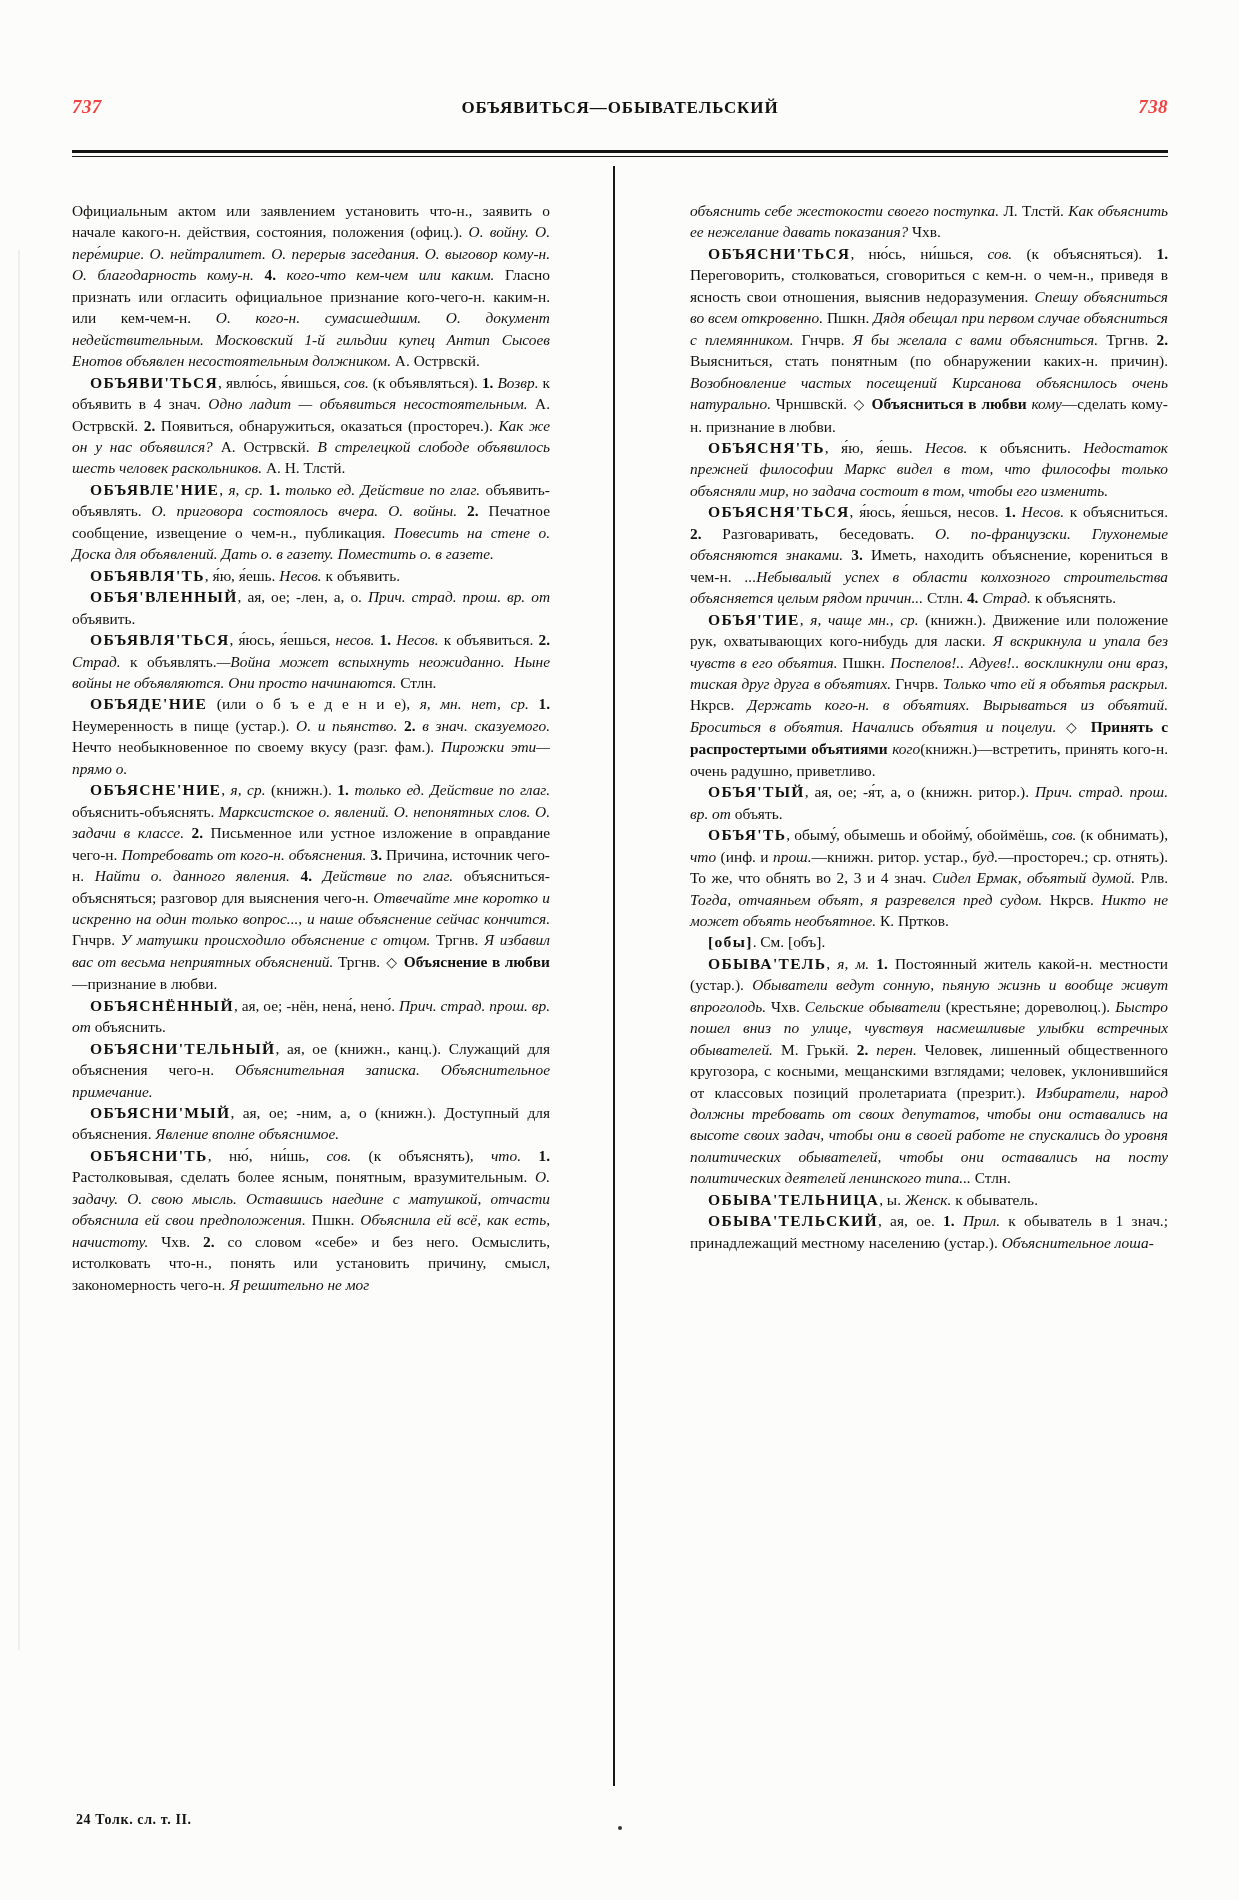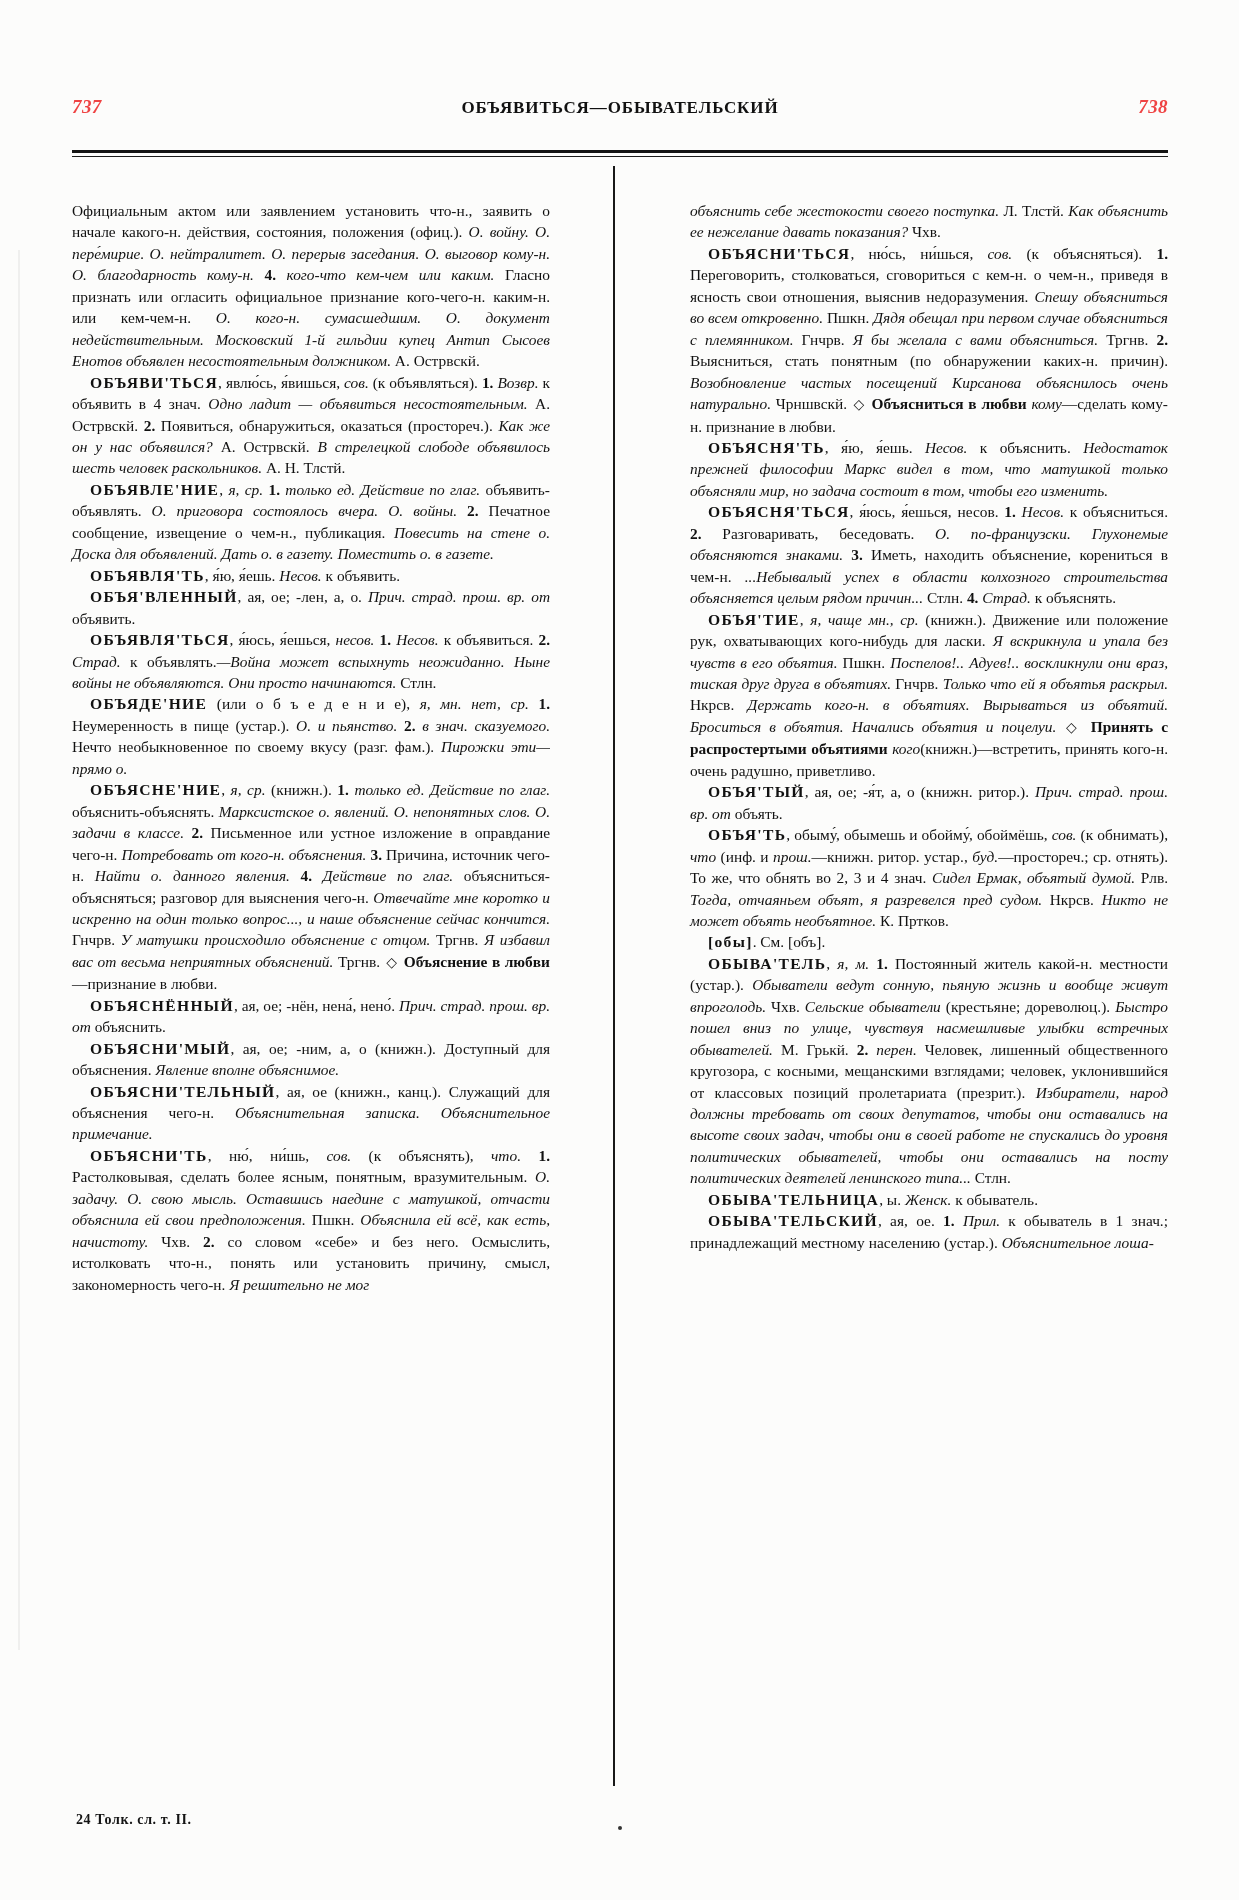--- a/index.html
+++ b/index.html
@@ -158,28 +158,28 @@
     <div class="col left" id="col-left">
         <p><span>Официальным актом или заявлением установить что-н., заявить о начале какого-н. действия, состояния, положения (офиц.). </span><span class="it">О. войну. О. пере́мирие. О. нейтралитет. О. перерыв заседания. О. выговор кому-н. О. благодарность кому-н. </span><span class="b">4. </span><span class="it">кого-что кем-чем или каким. </span><span>Гласно признать или огласить официальное признание кого-чего-н. каким-н. или кем-чем-н. </span><span class="it">О. кого-н. сумасшедшим. О. документ недействительным. Московский 1-й гильдии купец Антип Сысоев Енотов объявлен несостоятельным должником. </span><span>А. Острвскй.</span></p>
         <p class="ind"><span class="hw">ОБЪЯВИ'ТЬСЯ</span><span>, </span><span>явлю́сь, я́вишься, </span><span class="it">сов. </span><span>(к объявляться). </span><span class="b">1. </span><span class="it">Возвр. </span><span>к объявить в 4 знач. </span><span class="it">Одно ладит — объявиться несостоятельным. </span><span>А. Острвскй. </span><span class="b">2. </span><span>Появиться, обнаружиться, оказаться (простореч.). </span><span class="it">Как же он у нас объявился? </span><span>А. Острвскй. </span><span class="it">В стрелецкой слободе объявилось шесть человек раскольников. </span><span>А. Н. Тлстй.</span></p>
         <p class="ind"><span class="hw">ОБЪЯВЛЕ'НИЕ</span><span>, </span><span class="it">я, ср. </span><span class="b">1. </span><span class="it">только ед. Действие по глаг. </span><span>объявить-объявлять. </span><span class="it">О. приговора состоялось вчера. О. войны. </span><span class="b">2. </span><span>Печатное сообщение, извещение о чем-н., публикация. </span><span class="it">Повесить на стене о. Доска для объявлений. Дать о. в газету. Поместить о. в газете.</span></p>
         <p class="ind"><span class="hw">ОБЪЯВЛЯ'ТЬ</span><span>, </span><span>я́ю, я́ешь. </span><span class="it">Несов. </span><span>к объявить.</span></p>
         <p class="ind"><span class="hw">ОБЪЯ'ВЛЕННЫЙ</span><span>, </span><span>ая, ое; -лен, а, о. </span><span class="it">Прич. страд. прош. вр. от </span><span>объявить.</span></p>
         <p class="ind"><span class="hw">ОБЪЯВЛЯ'ТЬСЯ</span><span>, </span><span>я́юсь, я́ешься, </span><span class="it">несов. </span><span class="b">1. </span><span class="it">Несов. </span><span>к объявиться. </span><span class="b">2. </span><span class="it">Страд. </span><span>к объявлять.</span><span class="it">—Война может вспыхнуть неожиданно. Ныне войны не объявляются. Они просто начинаются. </span><span>Стлн.</span></p>
         <p class="ind"><span class="hw">ОБЪЯДЕ'НИЕ</span><span> (или о б ъ е д е н и е)</span><span>, </span><span class="it">я, мн. нет, ср. </span><span class="b">1. </span><span>Неумеренность в пище (устар.). </span><span class="it">О. и пьянство. </span><span class="b">2. </span><span class="it">в знач. сказуемого. </span><span>Нечто необыкновенное по своему вкусу (разг. фам.). </span><span class="it">Пирожки эти—прямо о.</span></p>
         <p class="ind"><span class="hw">ОБЪЯСНЕ'НИЕ</span><span>, </span><span class="it">я, ср. </span><span>(книжн.). </span><span class="b">1. </span><span class="it">только ед. Действие по глаг. </span><span>объяснить-объяснять. </span><span class="it">Марксистское о. явлений. О. непонятных слов. О. задачи в классе. </span><span class="b">2. </span><span>Письменное или устное изложение в оправдание чего-н. </span><span class="it">Потребовать от кого-н. объяснения. </span><span class="b">3. </span><span>Причина, источник чего-н. </span><span class="it">Найти о. данного явления. </span><span class="b">4. </span><span class="it">Действие по глаг. </span><span>объясниться-объясняться; разговор для выяснения чего-н. </span><span class="it">Отвечайте мне коротко и искренно на один только вопрос..., и наше объяснение сейчас кончится. </span><span>Гнчрв. </span><span class="it">У матушки происходило объяснение с отцом. </span><span>Тргнв. </span><span class="it">Я избавил вас от весьма неприятных объяснений. </span><span>Тргнв.</span><span class="dia"> ◇ </span><span class="b">Объяснение в любви</span><span>—признание в любви.</span></p>
         <p class="ind"><span class="hw">ОБЪЯСНЁННЫЙ</span><span>, </span><span>ая, ое; -нён, нена́, нено́. </span><span class="it">Прич. страд. прош. вр. от </span><span>объяснить.</span></p>
+        <p class="ind"><span class="hw">ОБЪЯСНИ'ТЕЛЬНЫЙ</span><span>, </span><span>ая, ое (книжн., канц.). Служащий для объяснения чего-н. </span><span class="it">Объяснительная записка. Объяснительное примечание.</span></p>
         <p class="ind"><span class="hw">ОБЪЯСНИ'МЫЙ</span><span>, </span><span>ая, ое; -ним, а, о (книжн.). Доступный для объяснения. </span><span class="it">Явление вполне объяснимое.</span></p>
-        <p class="ind"><span class="hw">ОБЪЯСНИ'ТЕЛЬНЫЙ</span><span>, </span><span>ая, ое (книжн., канц.). Служащий для объяснения чего-н. </span><span class="it">Объяснительная записка. Объяснительное примечание.</span></p>
         <p class="ind"><span class="hw">ОБЪЯСНИ'ТЬ</span><span>, </span><span>ню́, ни́шь, </span><span class="it">сов. </span><span>(к объяснять), </span><span class="it">что. </span><span class="b">1. </span><span>Растолковывая, сделать более ясным, понятным, вразумительным. </span><span class="it">О. задачу. О. свою мысль. Оставшись наедине с матушкой, отчасти объяснила ей свои предположения. </span><span>Пшкн. </span><span class="it">Объяснила ей всё, как есть, начистоту. </span><span>Чхв. </span><span class="b">2. </span><span>со словом «себе» и без него. Осмыслить, истолковать что-н., понять или установить причину, смысл, закономерность чего-н. </span><span class="it">Я решительно не мог</span></p>
       </div>
     <div class="col right" id="col-right">
         <p><span class="it">объяснить себе жестокости своего поступка. </span><span>Л. Тлстй. </span><span class="it">Как объяснить ее нежелание давать показания? </span><span>Чхв.</span></p>
         <p class="ind"><span class="hw">ОБЪЯСНИ'ТЬСЯ</span><span>, </span><span>ню́сь, ни́шься, </span><span class="it">сов. </span><span>(к объясняться). </span><span class="b">1. </span><span>Переговорить, столковаться, сговориться с кем-н. о чем-н., приведя в ясность свои отношения, выяснив недоразумения. </span><span class="it">Спешу объясниться во всем откровенно. </span><span>Пшкн. </span><span class="it">Дядя обещал при первом случае объясниться с племянником. </span><span>Гнчрв. </span><span class="it">Я бы желала с вами объясниться. </span><span>Тргнв. </span><span class="b">2. </span><span>Выясниться, стать понятным (по обнаружении каких-н. причин). </span><span class="it">Возобновление частых посещений Кирсанова объяснилось очень натурально. </span><span>Чрншвскй.</span><span class="dia"> ◇ </span><span class="b">Объясниться в любви</span><span class="it"> кому</span><span>—сделать кому-н. признание в любви.</span></p>
-        <p class="ind"><span class="hw">ОБЪЯСНЯ'ТЬ</span><span>, </span><span>я́ю, я́ешь. </span><span class="it">Несов. </span><span>к объяснить. </span><span class="it">Недостаток прежней философии Маркс видел в том, что матушкой только объясняли мир, но задача состоит в том, чтобы его изменить.</span></p>
+        <p class="ind"><span class="hw">ОБЪЯСНЯ'ТЬ</span><span>, </span><span>я́ю, я́ешь. </span><span class="it">Несов. </span><span>к объяснить. </span><span class="it">Недостаток прежней философии Маркс видел в том, что философы только объясняли мир, но задача состоит в том, чтобы его изменить.</span></p>
         <p class="ind"><span class="hw">ОБЪЯСНЯ'ТЬСЯ</span><span>, </span><span>я́юсь, я́ешься, несов. </span><span class="b">1. </span><span class="it">Несов. </span><span>к объясниться. </span><span class="b">2. </span><span>Разговаривать, беседовать. </span><span class="it">О. по-французски. Глухонемые объясняются знаками. </span><span class="b">3. </span><span>Иметь, находить объяснение, корениться в чем-н. </span><span class="it">...Небывалый успех в области колхозного строительства объясняется целым рядом причин... </span><span>Стлн. </span><span class="b">4. </span><span class="it">Страд. </span><span>к объяснять.</span></p>
         <p class="ind"><span class="hw">ОБЪЯ'ТИЕ</span><span>, </span><span class="it">я, чаще мн., ср. </span><span>(книжн.). Движение или положение рук, охватывающих кого-нибудь для ласки. </span><span class="it">Я вскрикнула и упала без чувств в его объятия. </span><span>Пшкн. </span><span class="it">Поспелов!.. Адуев!.. воскликнули они враз, тиская друг друга в объятиях. </span><span>Гнчрв. </span><span class="it">Только что ей я объятья раскрыл. </span><span>Нкрсв. </span><span class="it">Держать кого-н. в объятиях. Вырываться из объятий. Броситься в объятия. Начались объятия и поцелуи.</span><span class="dia"> ◇ </span><span class="b">Принять с распростертыми объятиями</span><span class="it"> кого</span><span>(книжн.)—встретить, принять кого-н. очень радушно, приветливо.</span></p>
         <p class="ind"><span class="hw">ОБЪЯ'ТЫЙ</span><span>, </span><span>ая, ое; -я́т, а, о (книжн. ритор.). </span><span class="it">Прич. страд. прош. вр. от </span><span>объять.</span></p>
         <p class="ind"><span class="hw">ОБЪЯ'ТЬ</span><span>, </span><span>обыму́, обымешь и обойму́, обоймёшь, </span><span class="it">сов. </span><span>(к обнимать), </span><span class="it">что </span><span>(инф. и </span><span class="it">прош.</span><span>—книжн. ритор. устар., </span><span class="it">буд.</span><span>—простореч.; ср. отнять). То же, что обнять во 2, 3 и 4 знач. </span><span class="it">Сидел Ермак, объятый думой. </span><span>Рлв. </span><span class="it">Тогда, отчаяньем объят, я разревелся пред судом. </span><span>Нкрсв. </span><span class="it">Никто не может объять необъятное. </span><span>К. Пртков.</span></p>
         <p class="ind"><span class="hw">[обы]</span><span>. См. [объ].</span></p>
         <p class="ind"><span class="hw">ОБЫВА'ТЕЛЬ</span><span>, </span><span class="it">я, м. </span><span class="b">1. </span><span>Постоянный житель какой-н. местности (устар.). </span><span class="it">Обыватели ведут сонную, пьяную жизнь и вообще живут впроголодь. </span><span>Чхв. </span><span class="it">Сельские обыватели </span><span>(крестьяне; дореволюц.). </span><span class="it">Быстро пошел вниз по улице, чувствуя насмешливые улыбки встречных обывателей. </span><span>М. Грькй. </span><span class="b">2. </span><span class="it">перен. </span><span>Человек, лишенный общественного кругозора, с косными, мещанскими взглядами; человек, уклонившийся от классовых позиций пролетариата (презрит.). </span><span class="it">Избиратели, народ должны требовать от своих депутатов, чтобы они оставались на высоте своих задач, чтобы они в своей работе не спускались до уровня политических обывателей, чтобы они оставались на посту политических деятелей ленинского типа... </span><span>Стлн.</span></p>
         <p class="ind"><span class="hw">ОБЫВА'ТЕЛЬНИЦА</span><span>, </span><span>ы. </span><span class="it">Женск. </span><span>к обыватель.</span></p>
         <p class="ind"><span class="hw">ОБЫВА'ТЕЛЬСКИЙ</span><span>, </span><span>ая, ое. </span><span class="b">1. </span><span class="it">Прил. </span><span>к обыватель в 1 знач.; принадлежащий местному населению (устар.). </span><span class="it">Объяснительное лоша-</span></p>
       </div>
   </div>

